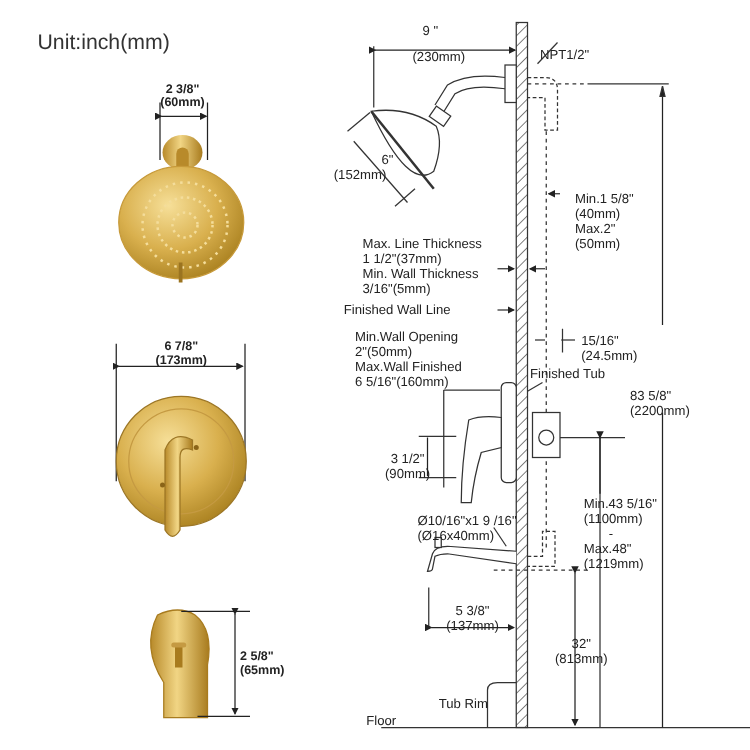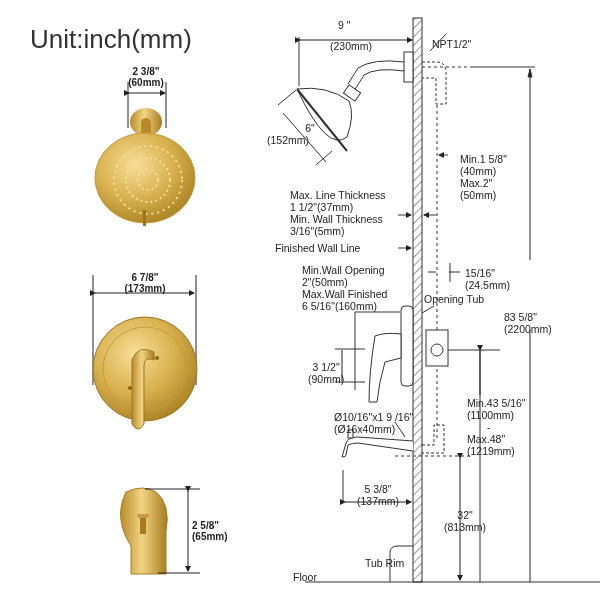--- a/index.html
+++ b/index.html
@@ -1,19 +1,19 @@
 <!DOCTYPE html>
 <html><head>
 <meta charset="utf-8">
 <style>
   html, body { margin:0; padding:0; background:#ffffff; }
   body { width:600px; height:600px; position:relative; overflow:hidden;
          font-family:"Liberation Sans", sans-serif; color:#222; }
   .abs { position:absolute; }
-  .title { left:30px; top:24px; font-size:26px; color:#333; }
+  .title { left:30px; top:24px; font-size:17px; color:#333; }
   .lbl { font-size:10.5px; line-height:12px; color:#222; white-space:nowrap; }
   .lblb { font-size:10px; line-height:11px; font-weight:bold; color:#222; text-align:center; white-space:nowrap; }
   svg { position:absolute; left:0; top:0; }
 </style>
 </head>
 <body>
 
 <div class="abs title">Unit:inch(mm)</div>
 
 <svg width="600" height="600" viewBox="0 0 600 600">
@@ -162,32 +162,32 @@
   <div>(50mm)</div>
 </div>
 
 <div class="abs lbl" style="left:290px;top:189px">
   <div>Max. Line Thickness</div>
   <div>1 1/2"(37mm)</div>
   <div>Min. Wall Thickness</div>
   <div>3/16"(5mm)</div>
 </div>
 <div class="abs lbl" style="left:275px;top:242px">Finished Wall Line</div>
-<div class="abs lbl" style="left:302px;top:264px">
+<div class="abs lbl" style="left:284px;top:264px">
   <div>Min.Wall Opening</div>
   <div>2"(50mm)</div>
   <div>Max.Wall Finished</div>
   <div>6 5/16"(160mm)</div>
 </div>
 
 <div class="abs lbl" style="left:465px;top:267px">
   <div>15/16"</div>
   <div>(24.5mm)</div>
 </div>
-<div class="abs lbl" style="left:424px;top:293px">Opening Tub</div>
+<div class="abs lbl" style="left:424px;top:293px">Finished Tub</div>
 <div class="abs lbl" style="left:504px;top:311px">
   <div>83 5/8"</div>
   <div>(2200mm)</div>
 </div>
 
 <div class="abs lbl" style="left:308px;top:361px;text-align:center">
   <div>3 1/2"</div>
   <div>(90mm)</div>
 </div>
 
@@ -204,14 +204,14 @@
   <div>(Ø16x40mm)</div>
 </div>
 <div class="abs lbl" style="left:357px;top:483px;text-align:center">
   <div>5 3/8"</div>
   <div>(137mm)</div>
 </div>
 <div class="abs lbl" style="left:444px;top:509px;text-align:center">
   <div>32"</div>
   <div>(813mm)</div>
 </div>
-<div class="abs lbl" style="left:365px;top:557px">Tub Rim</div>
+<div class="abs lbl" style="left:351px;top:557px">Tub Rim</div>
 <div class="abs lbl" style="left:293px;top:571px">Floor</div>
 
 </body></html>

